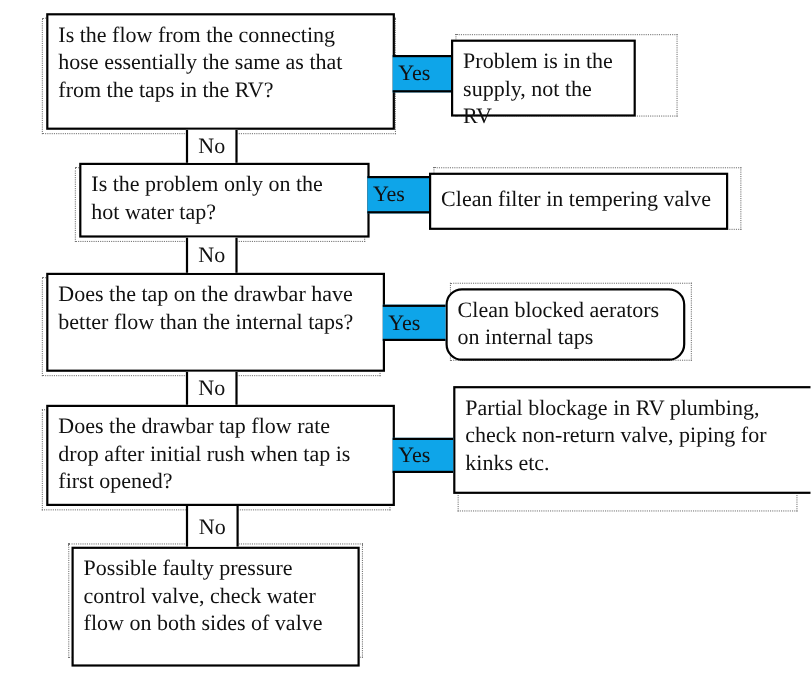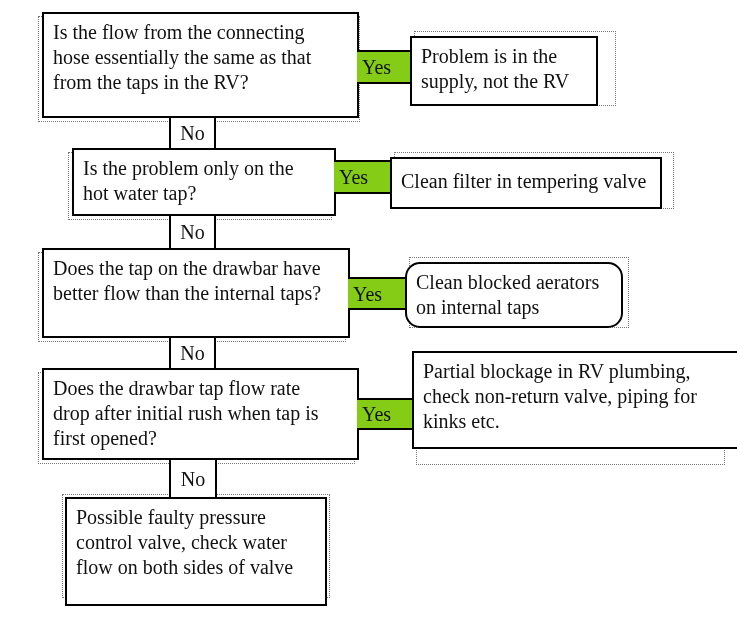--- a/index.html
+++ b/index.html
@@ -35,21 +35,21 @@
     box-sizing: border-box;
     border: 1px dotted #777777;
     background: transparent;
     z-index: 1;
   }
   .h-channel {
     position: absolute;
     box-sizing: border-box;
     border-top: 2px solid #000000;
     border-bottom: 2px solid #000000;
-    background: #84cc16;
+    background: #0ea5e9;
     display: flex;
     align-items: center;
     padding-left: 5px;
     z-index: 3;
   }
   .v-channel {
     position: absolute;
     box-sizing: border-box;
     border-left: 2px solid #000000;
     border-right: 2px solid #000000;
@@ -67,21 +67,21 @@
     color: #111111;
   }
 
   
   #q1 { left: 42px;  top: 12px;  width: 317px; height: 106px; }
   #q2 { left: 72px;  top: 148px; width: 264px; height: 68px;  }
   #q3 { left: 42px;  top: 248px; width: 308px; height: 90px;  }
   #q4 { left: 42px;  top: 368px; width: 317px; height: 92px;  }
 
   
-  #a1 { left: 410px; top: 36px;  width: 188px; height: 70px;  }
+  #a1 { left: 410px; top: 36px;  width: 168px; height: 70px;  }
   #a2 { left: 390px; top: 157px; width: 272px; height: 52px; padding-top: 10px; }
   #a3 { left: 405px; top: 262px; width: 218px; height: 66px; border-radius: 15px;  }
   #a4 { left: 412px; top: 351px; width: 343px; height: 98px;  }
   #a5 { left: 65px;  top: 497px; width: 262px; height: 109px;  }
 
   
   #ghost-q1 { left: 38px;  top: 16px;  width: 322px; height: 106px; }
   #ghost-q2 { left: 68px;  top: 152px; width: 264px; height: 68px;  }
   #ghost-q3 { left: 38px;  top: 252px; width: 308px; height: 90px;  }
   #ghost-q4 { left: 38px;  top: 372px; width: 317px; height: 92px;  }

